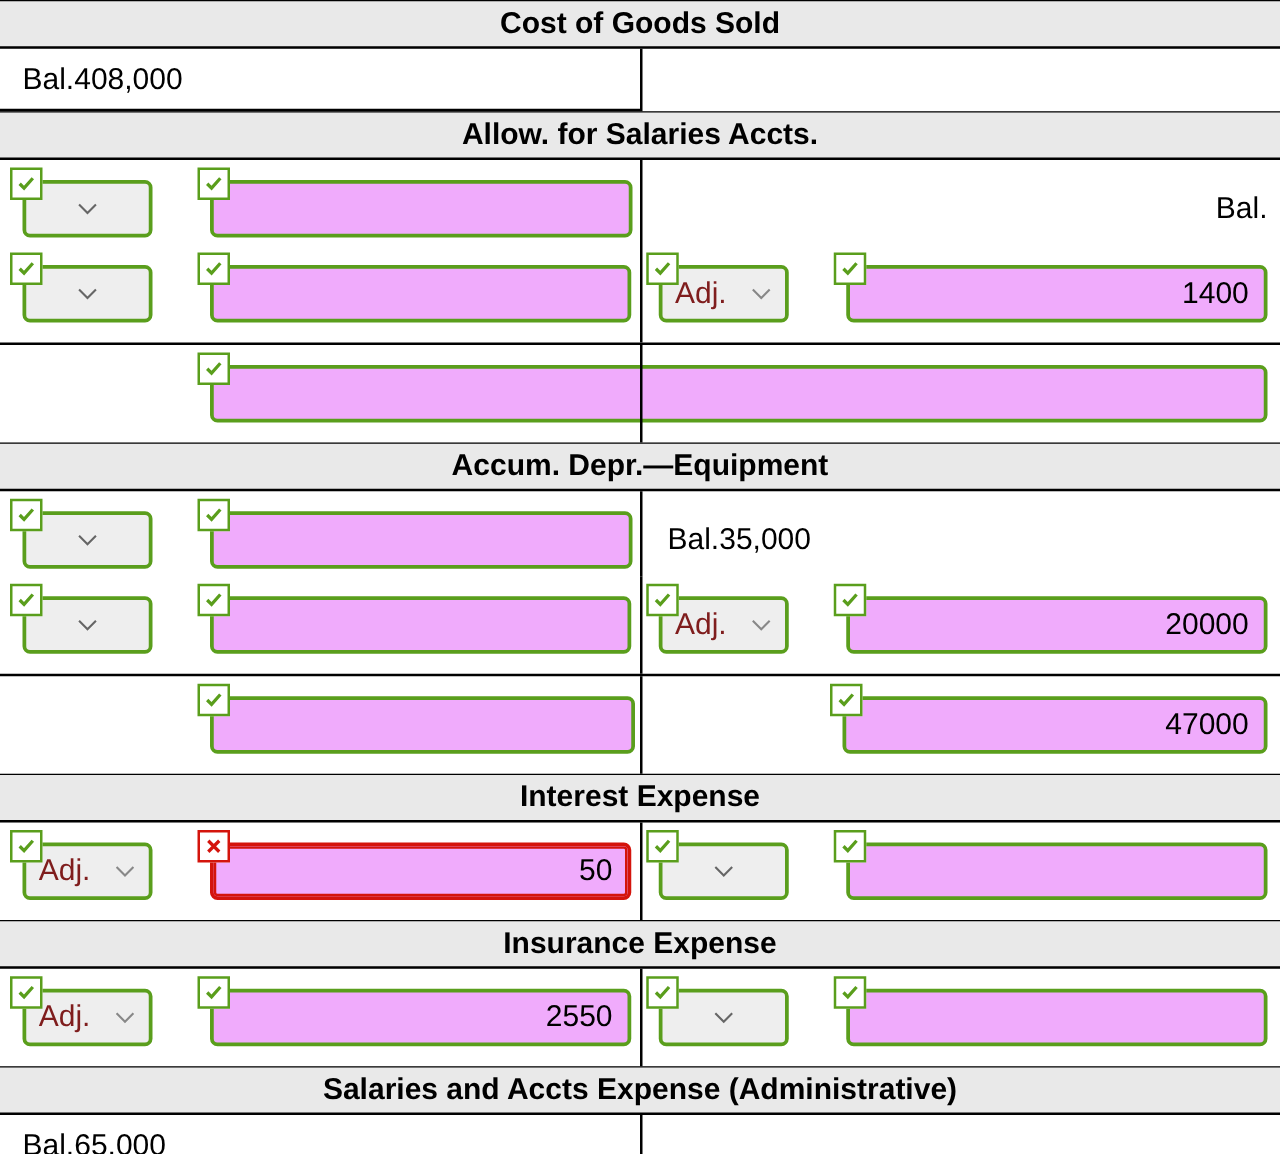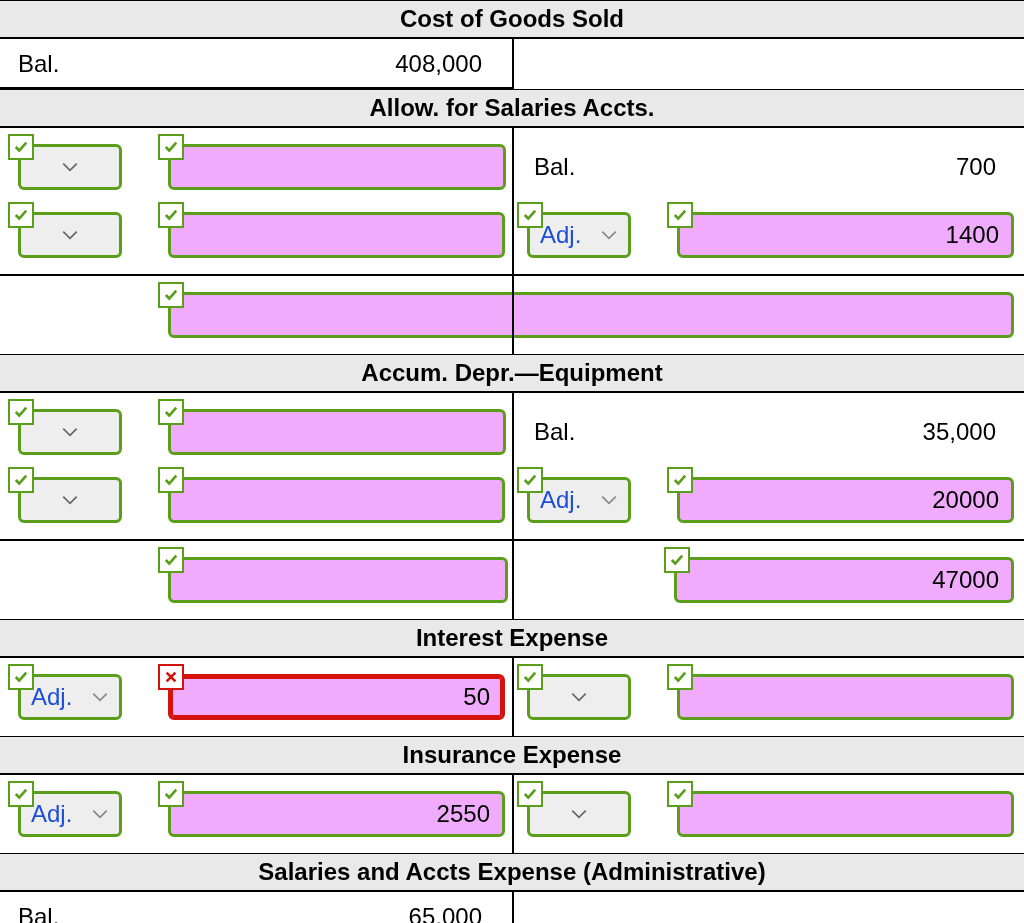--- a/index.html
+++ b/index.html
@@ -4,33 +4,33 @@
 <style>
   html,body{margin:0;padding:0;font-family:Verdana,Geneva,sans-serif;font-size:24px;color:#000;background:#fff}
   .page{width:1024px}
   .section-header{background:#e9e9e9;text-align:center;font-weight:bold;padding:4px 0;border-top:1px solid #000;border-bottom:2px solid #000}
   .row{display:flex;width:100%;position:relative;min-height:50px;align-items:center}
   .row::after{content:"";position:absolute;left:50%;top:0;bottom:0;width:2px;background:#000}
   .side{flex:1;display:flex;align-items:center;padding:6px 10px;box-sizing:border-box}
   .debit{justify-content:flex-end;padding-right:14px}
   .credit{justify-content:flex-end}
   .label-start{flex:0 0 auto;padding-left:8px}
-  .amount{flex:1;text-align:right;padding-right:18px}
+  .amount{flex:1;text-align:left;padding-right:18px}
   .underline{border-bottom:2px solid #000}
   .underline-half-left{position:relative}
   .underline-half-left::before{content:"";position:absolute;left:0;right:50%;bottom:0;height:2px;background:#000}
   
   .field-wrap{position:relative;display:inline-block}
   .mark{position:absolute;top:-10px;left:-10px;width:22px;height:22px;background:#fff;border:2px solid;display:flex;align-items:center;justify-content:center;z-index:2}
   .mark.ok{border-color:#5a9e1c;color:#5a9e1c}
   .mark.bad{border-color:#d4140c;color:#d4140c}
   .mark svg{width:14px;height:14px}
   .dd{height:46px;border:3px solid #5a9e1c;border-radius:6px;background:#eee;display:flex;align-items:center;justify-content:center;box-sizing:border-box;position:relative}
   .dd.small{width:104px}
-  .dd.val{justify-content:flex-start;padding:0 10px;color:#1d4ed8}
+  .dd.val{justify-content:flex-start;padding:0 10px;color:#7f1d1d}
   .dd .chev{width:18px;height:18px}
   .dd .txt{flex:1}
   .inp{height:46px;border:3px solid #5a9e1c;border-radius:6px;background:#f0abfc;box-sizing:border-box;padding:0 12px;display:flex;align-items:center;justify-content:flex-end;font-size:24px}
   .inp.bad{border-color:#d4140c;box-shadow:0 0 0 2px #d4140c inset}
   
   .pair{display:flex;gap:30px;align-items:center;width:100%}
   .pair .dd-slot{flex:0 0 120px}
   .pair .inp-slot{flex:1}
 </style>
 </head>
@@ -73,21 +73,20 @@
                   <path fill="none" stroke="currentColor" stroke-width="3" d="M2 8l4 4 8-9"></path>
                 </svg>
               </div>
             <div class="inp"></div>
           </div>
         </div>
       </div>
     </div>
     <div class="side credit">
       <span class="label-start">Bal.</span>
-      <span class="amount">700</span>
     </div>
   </div>
 
   <div class="row underline" style="padding:10px 0">
     <div class="side" style="padding-left:18px">
       <div class="pair">
         <div class="dd-slot">
           <div class="field-wrap">
             <div class="mark ok">
                 <svg viewBox="0 0 16 16">

